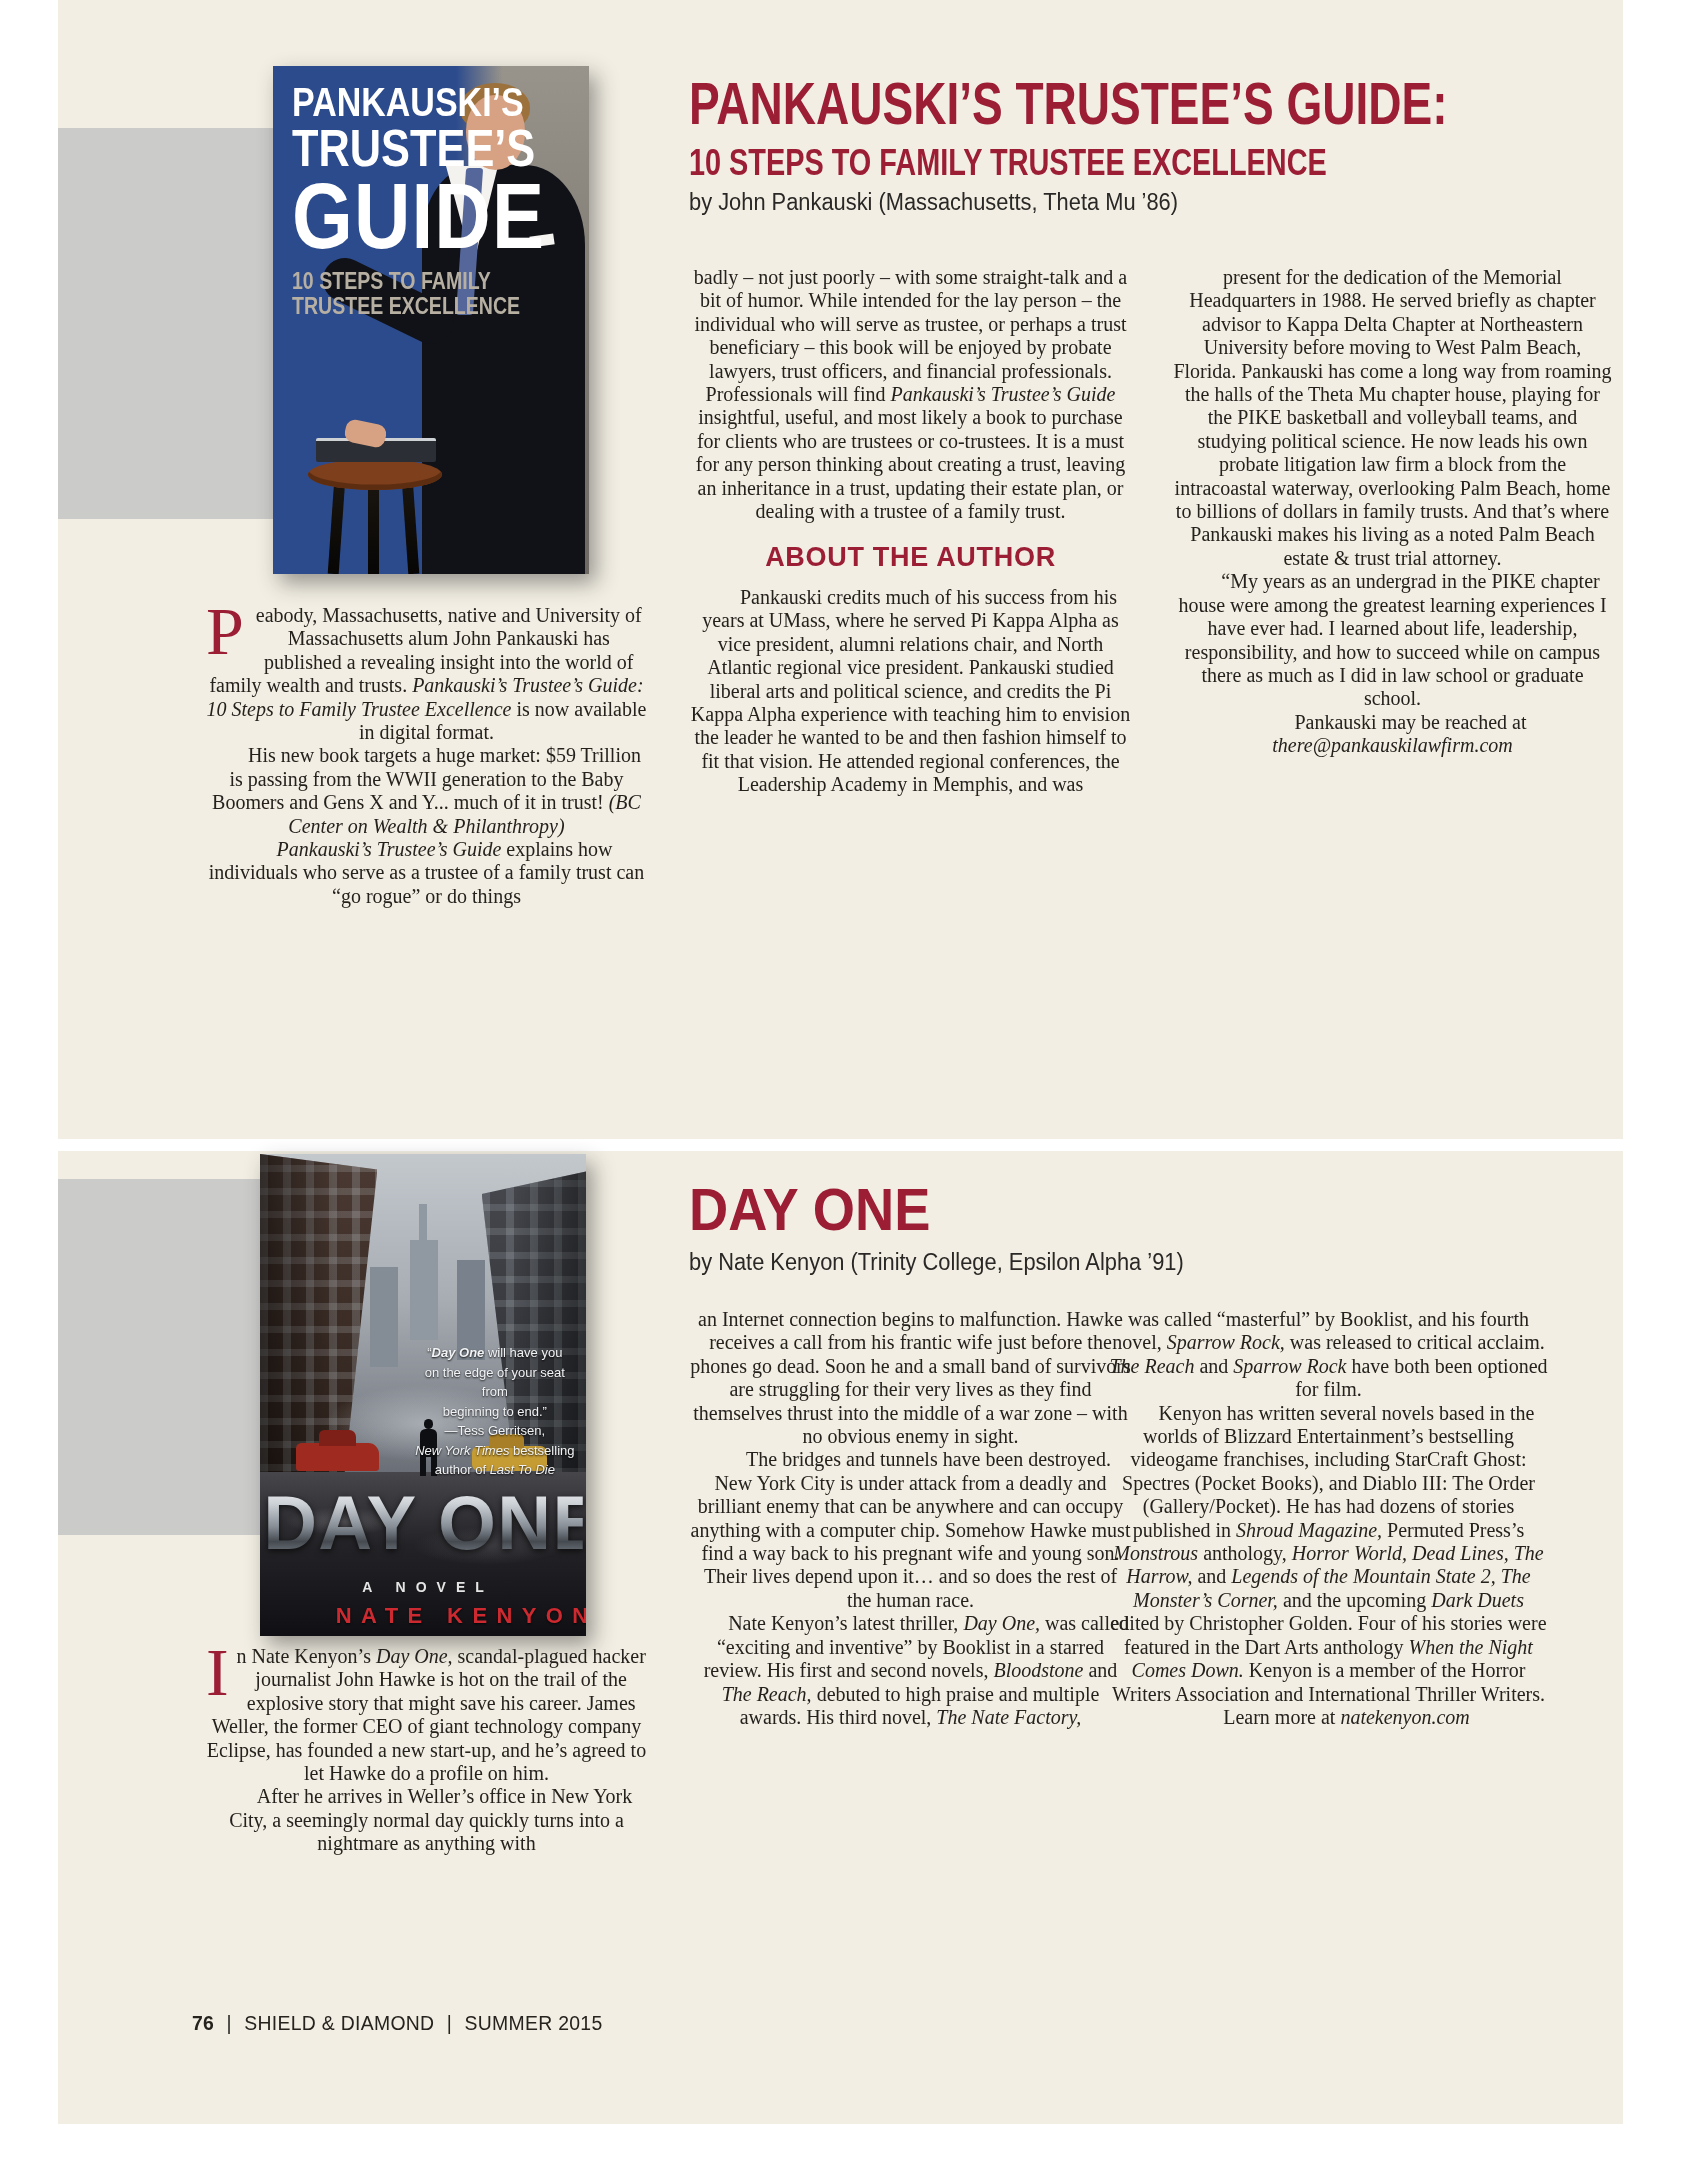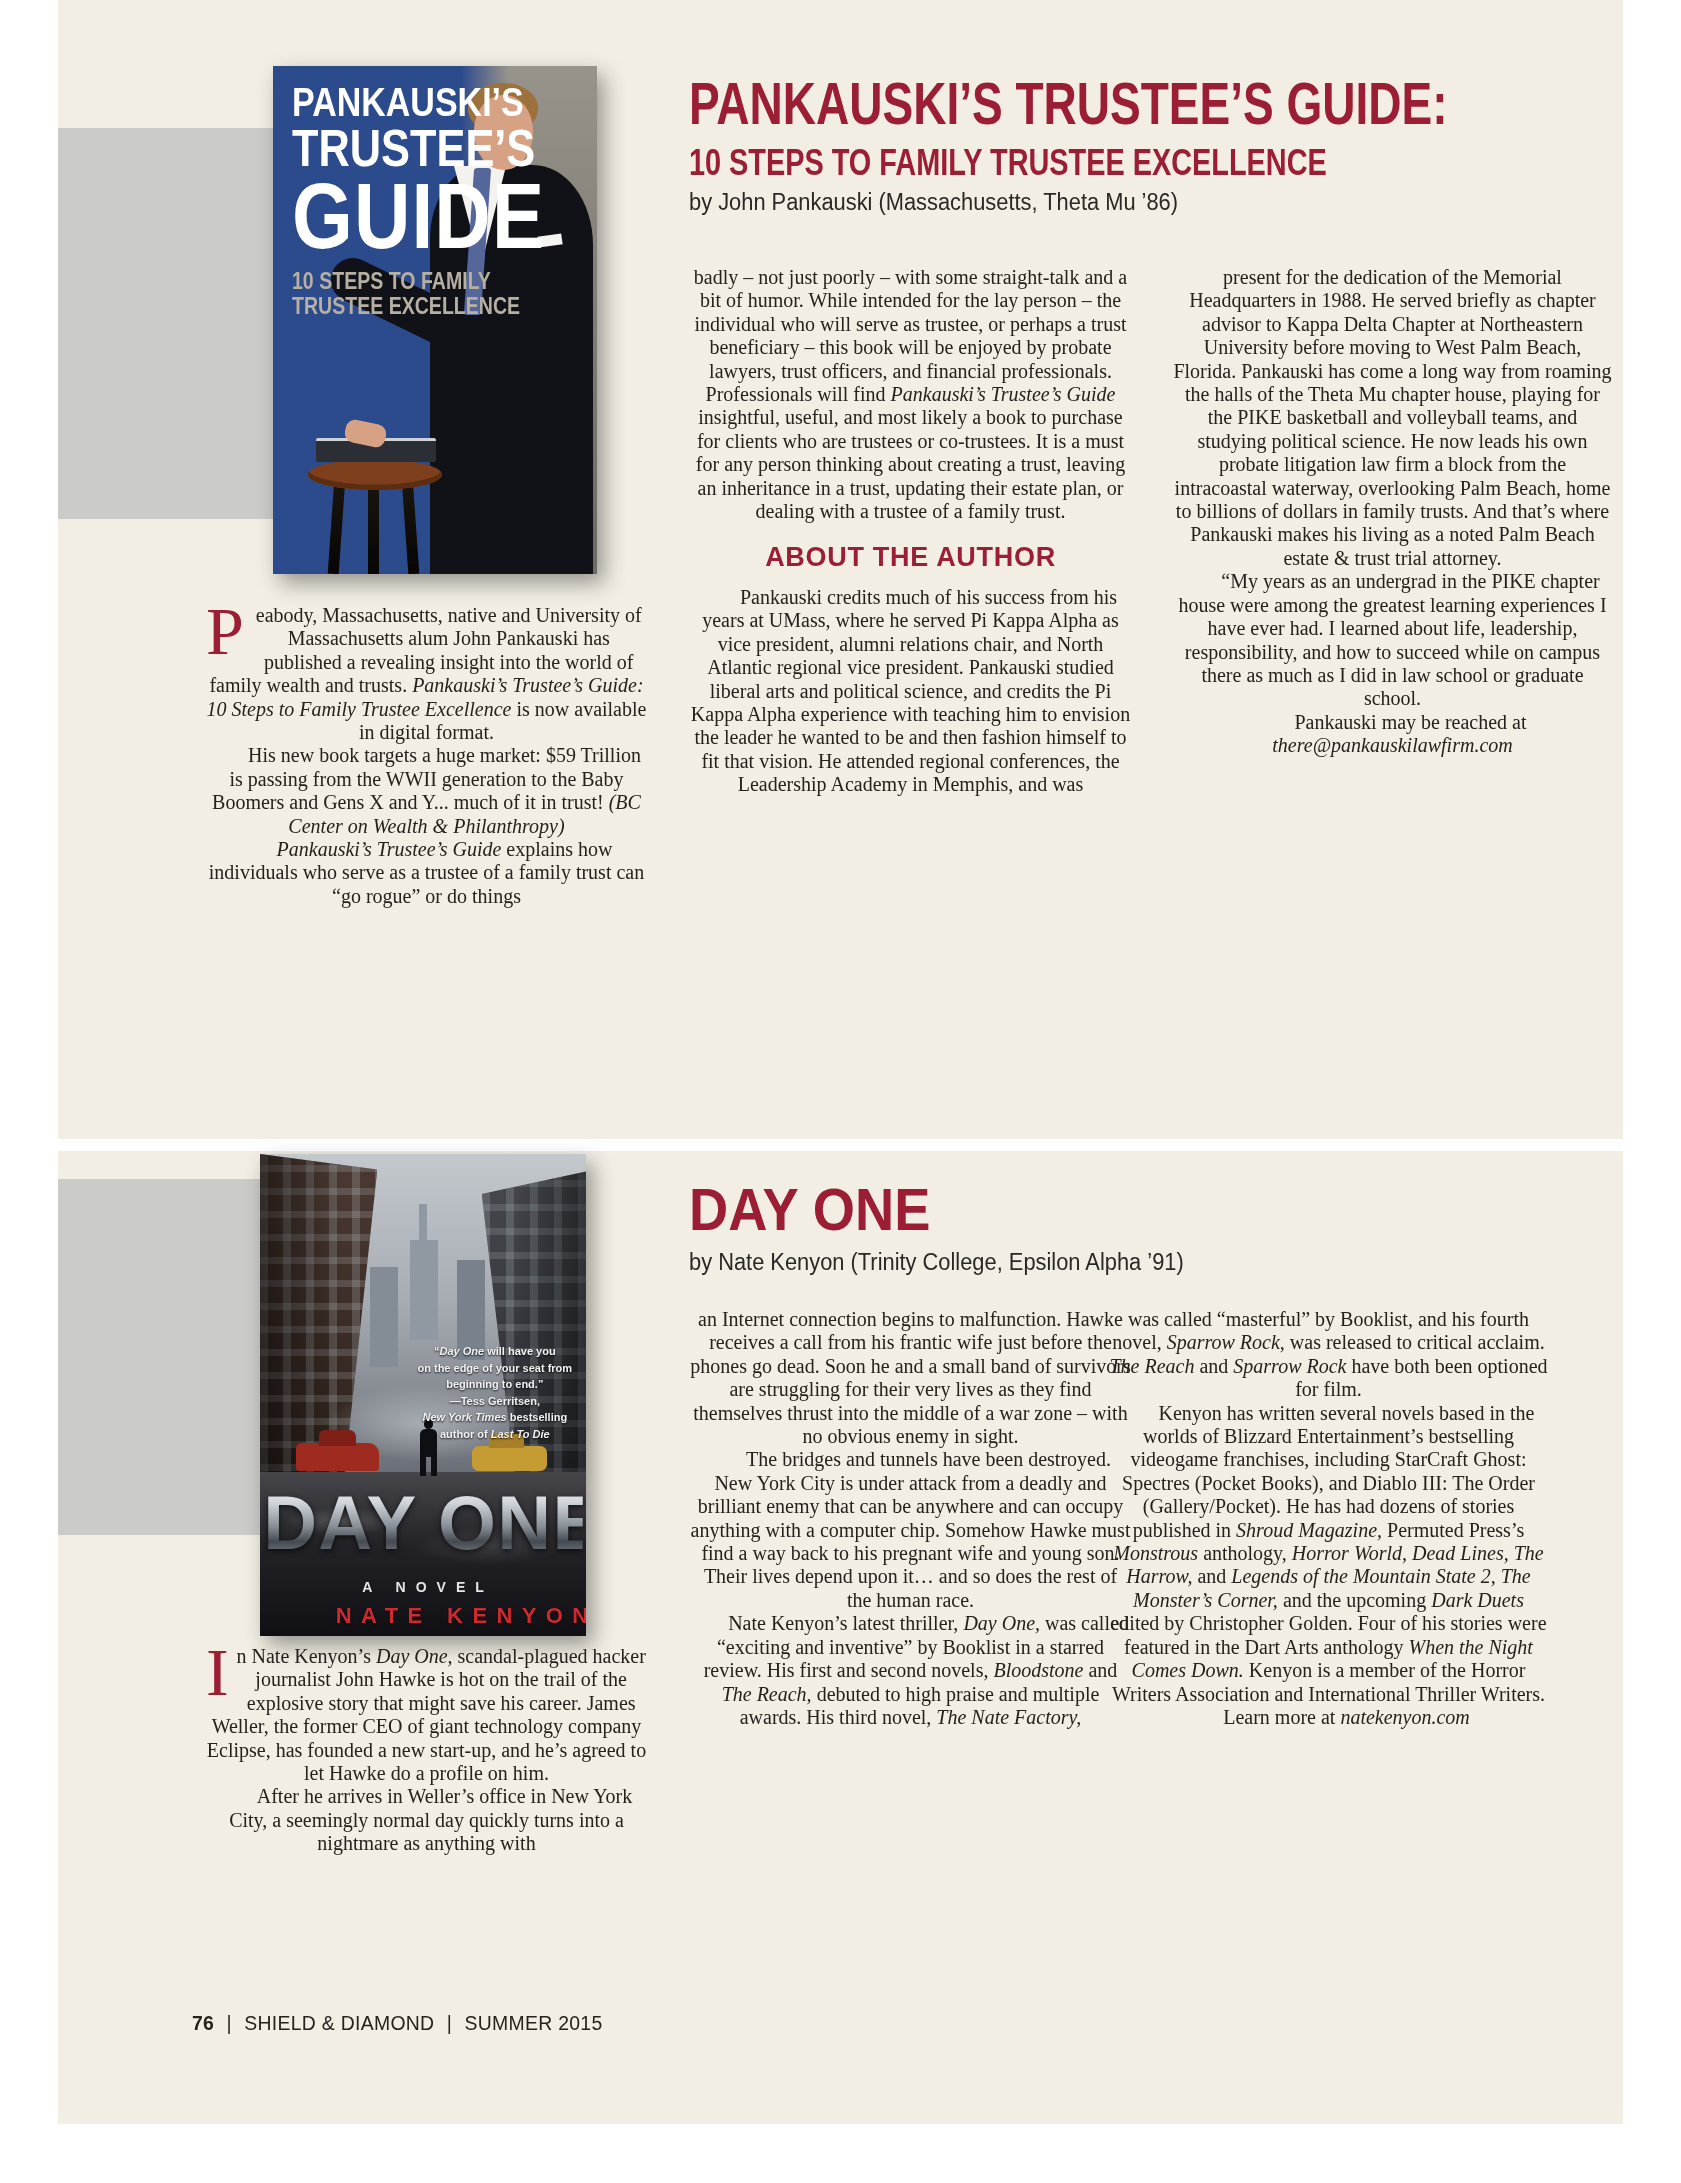--- a/index.html
+++ b/index.html
@@ -52,21 +52,21 @@
   
   .footer {
     position:absolute; left:192px; top:2012px; font-family:"Liberation Sans", sans-serif;
     font-size:19.4px; color:#26231f; letter-spacing:0.3px; white-space:nowrap;
   }
   .footer .fnum { font-weight:bold; }
   .footer .fsep { margin:0 6.7px; font-weight:300; color:#26231f; }
 
   
   .cover { position:absolute; overflow:hidden; box-shadow:6.7px 9.4px 20px rgba(40,40,40,.45); }
-  #cover1 { left:273px; top:66px; width:316px; height:508px; background:#2c4b8d;padding-left:8px; }
+  #cover1 { left:273px; top:66px; width:316px; height:508px; background:#2c4b8d; }
   .c1-photo {
     position:absolute; right:0; top:0; width:42%; height:100%;
     background:linear-gradient(180deg,#98948b 0%,#847f77 40%,#6e6a63 100%);
   }
   .c1-photo::before {
     content:""; position:absolute; left:0; top:0; width:100%; height:100%;
     background:linear-gradient(90deg,#2c4b8d 0%, rgba(44,75,141,0) 35%);
   }
   .c1-hair { position:absolute; right:59px; top:17.4px; width:70px; height:49px;
     background:#9c713c; border-radius:50% 50% 45% 45%; }
@@ -139,22 +139,22 @@
     background:#c59b33; border-radius:6.7px; }
   .c2-car-yellow::before { content:""; position:absolute; left:17.4px; top:-12px; width:35px; height:14.7px;
     background:#a87f26; border-radius:5.4px 5.4px 0 0; }
   .c2-man { position:absolute; left:49%; top:57%; width:17.4px; height:28px;
     background:#0e0f12; border-radius:5.4px 5.4px 0 0; }
   .c2-man::before { content:""; position:absolute; left:4px; top:-9.4px; width:9.4px; height:9.4px;
     background:#0e0f12; border-radius:50%; }
   .c2-man::after { content:""; position:absolute; left:0; top:28px; width:17.4px; height:19px;
     background:linear-gradient(90deg,#0e0f12 0 38%, rgba(0,0,0,0) 38% 62%, #0e0f12 62% 100%); }
   .c2-quote { position:absolute; right:10.7px; top:189px; width:161px; text-align:center;
-    color:#f2f3f4; font-family:"Liberation Sans", sans-serif; font-weight:bold;
-    font-size:11px; line-height:1.5; text-shadow:0 0.7px 2px rgba(0,0,0,.9); }
+    color:#f2f3f4; font-family:"Liberation Sans", sans-serif; font-weight:normal;
+    font-size:13px; line-height:1.5; text-shadow:0 0.7px 2px rgba(0,0,0,.9); }
   .c2-title { position:absolute; left:0; width:100%; top:325px; text-align:center;
     font-family:"Liberation Sans", sans-serif; font-weight:bold; font-size:76px; letter-spacing:1.3px;
     background:linear-gradient(180deg,#ffffff 0%,#ced3d8 28%,#868d95 55%,#454a51 72%,#989ea5 100%);
     -webkit-background-clip:text; background-clip:text; color:transparent;
     filter:drop-shadow(0 2.7px 3.3px rgba(0,0,0,.65)); white-space:nowrap; transform:scaleX(0.98); }
   .c2-tagline { position:absolute; left:0; width:100%; top:425px; text-align:center;
     font-family:"Liberation Sans", sans-serif; font-weight:bold; font-size:14px;
     letter-spacing:10px; text-indent:10px; color:#e5e5e5; }
   .c2-author { position:absolute; left:0; width:100%; top:449px; text-align:center;
     font-family:"Liberation Sans", sans-serif; font-weight:bold; font-size:22px;

